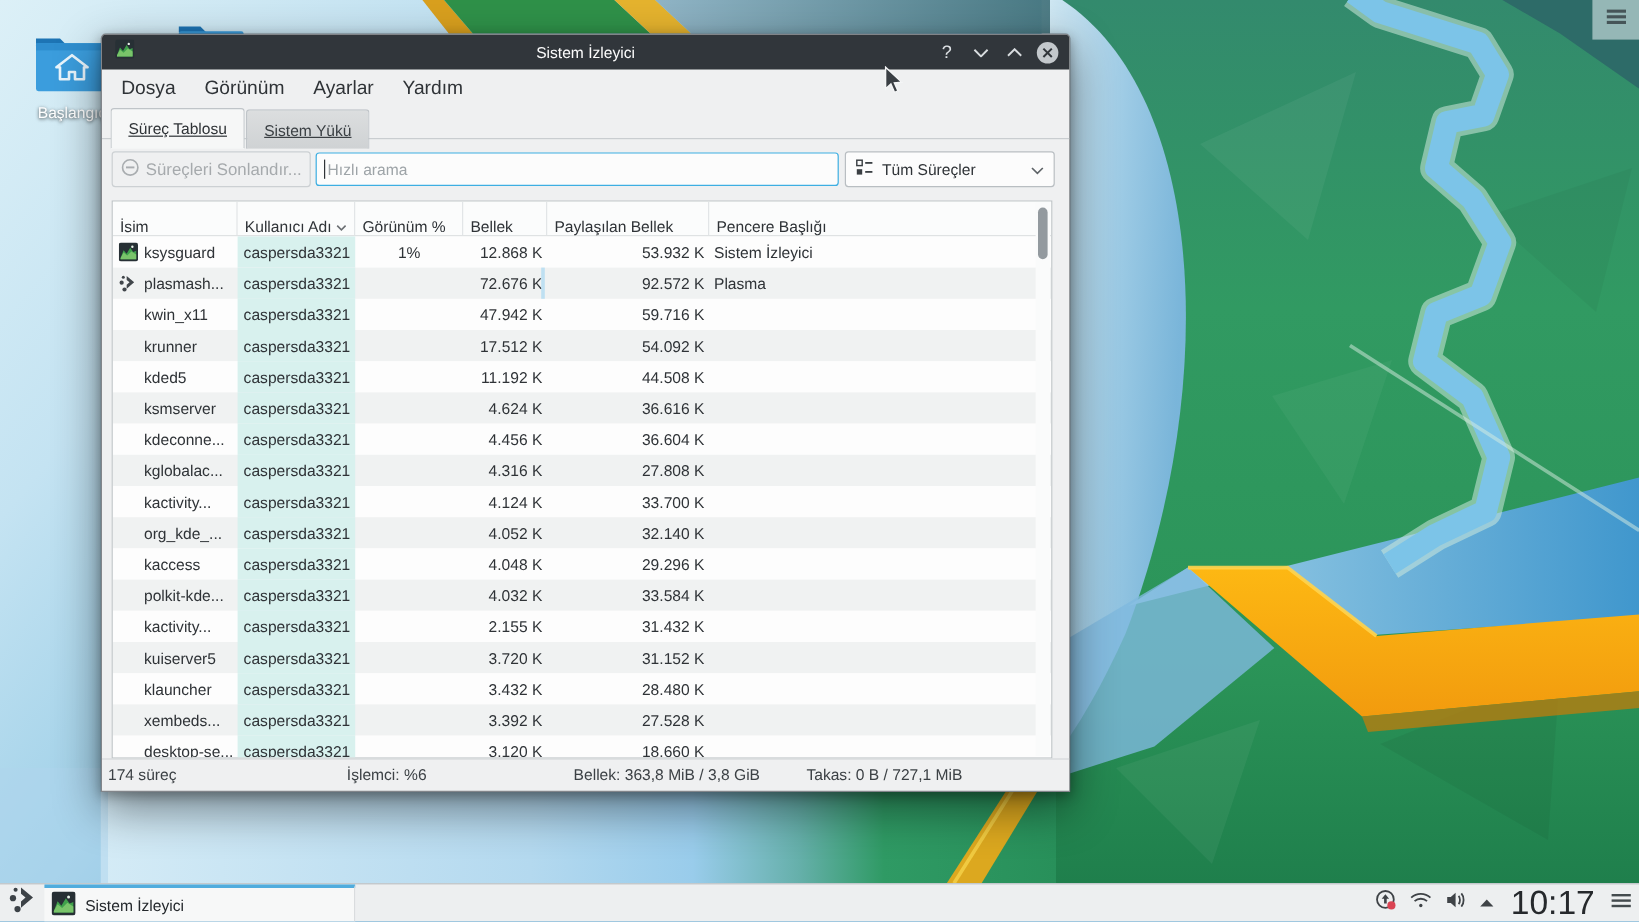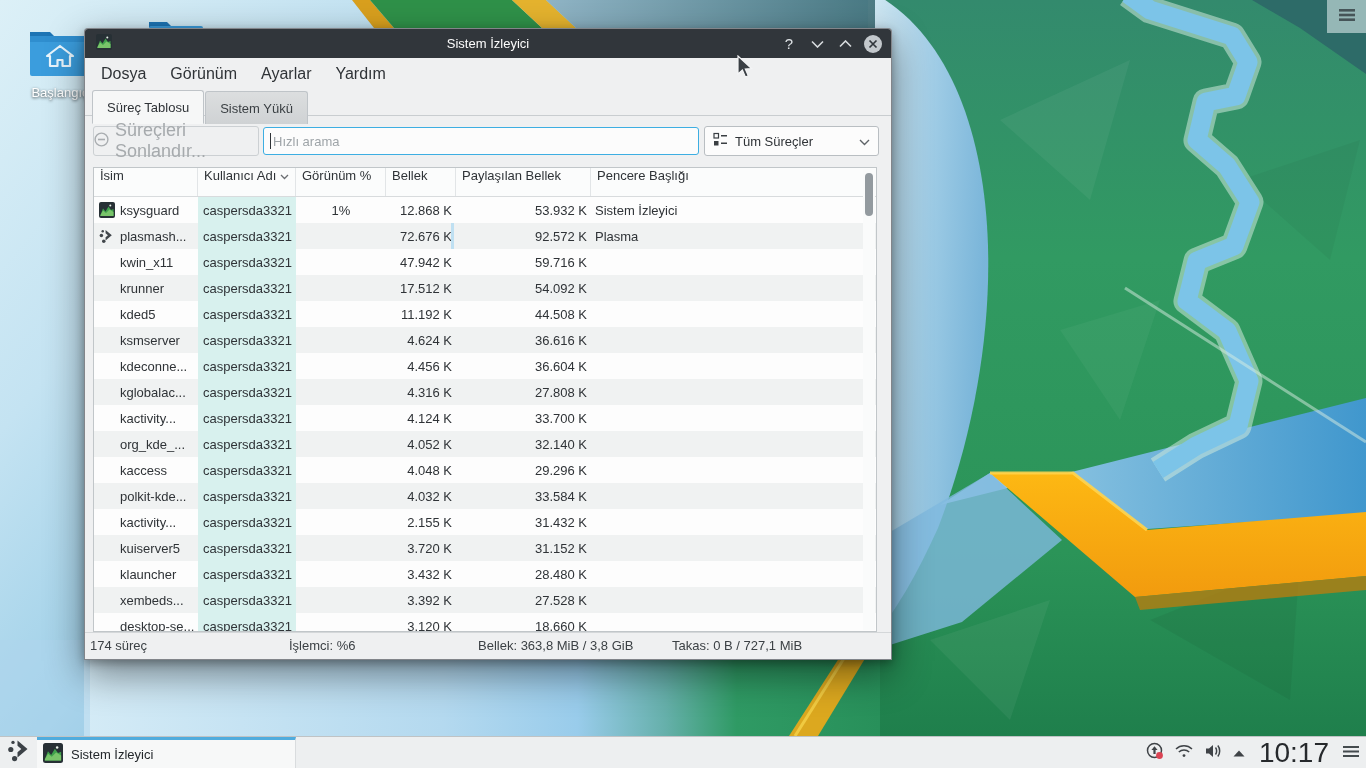--- a/index.html
+++ b/index.html
@@ -30,42 +30,42 @@
   .tb-btns { position:absolute; right:9px; top:0; height:29px; display:flex; align-items:center; gap:10px; }
   .tb-btn { width:18px; height:18px; display:flex; align-items:center; justify-content:center; cursor:default; }
   .tb-help { color:#dfe3e6; font-size:15px; }
   .tb-close { background:#c3c8cc; border-radius:50%; }
 
   #menubar { height:31px; flex:0 0 31px; display:flex; align-items:center; padding-left:4px; }
   .menu-item { padding:4px 12px; font-size:16px; color:#2f3337; }
 
   #tabbar { height:27px; flex:0 0 27px; display:flex; padding-left:7px; border-bottom:1px solid #c9cdd0; }
   .tab { font-size:13px; padding:16px 14px; display:flex; align-items:center;
-    border:1px solid #bfc4c8; border-bottom:none; border-radius:3px 3px 0 0; margin-right:1px; }
+    border:1px solid #bfc4c8; border-bottom:none; border-radius:3px 3px 0 0; margin-right:1px;text-decoration:underline; }
   .tab.active { background:#f6f7f7; color:#2f3337; position:relative; top:1px; border-bottom:1px solid #f6f7f7; }
   .tab.inactive { background:linear-gradient(#dcdedf,#cfd2d4); color:#3a3f43; margin-top:2px; }
 
   #toolbar { height:51px; flex:0 0 51px; position:relative; }
   #endproc-btn { position:absolute; left:8px; top:10px; width:166px; height:30px;
     border:1px solid #ccd0d3; border-radius:3px; background:transparent;
-    color:#a6aaad; font-size:18px; display:flex; align-items:center; justify-content:center; gap:6px; }
+    color:#a6aaad; font-size:14px; display:flex; align-items:center; justify-content:center; gap:6px; }
   #search { position:absolute; left:178px; top:11px; width:436px; height:28px;
     border:1px solid #3daee2; border-radius:3px; background:#fcfcfc;
     display:flex; align-items:center; padding-left:6px; }
   #search .caret { width:1px; height:16px; background:#2f3337; margin-right:2px; }
   #search .ph { color:#9ea4a8; font-size:13px; }
   #filter-combo { position:absolute; right:12px; top:10px; width:175px; height:30px;
     border:1px solid #b9bec2; border-radius:3px; background:#fcfcfc;
     display:flex; align-items:center; padding:0 8px; gap:7px; font-size:13px; color:#2f3337; }
   #filter-combo .chev { margin-left:auto; }
 
   #table-wrap { flex:1 1 auto; margin:0 0 0 8px; width:784px; position:relative;
     background:#fcfcfc; border:1px solid #c1c6c9; overflow:hidden; }
   #thead { display:flex; height:29px; background:#fbfcfc; border-bottom:1px solid #d8dbdd; }
-  .hc { font-size:13px; color:#2f3337; display:flex; align-items:flex-start;
+  .hc { font-size:13px; color:#2f3337; display:flex; align-items:flex-end;
     padding-left:6px; border-right:1px solid #e2e5e7; gap:4px; }
   .hc:last-child { border-right:none; }
   .c-name{width:104px;} .c-user{width:98px;} .c-cpu{width:90px;}
   .c-mem{width:70px;} .c-shared{width:135px;} .c-title{flex:1;}
   #tbody { position:relative; }
   .trow { display:flex; height:26px; background:#fdfdfd; }
   .trow.alt { background:#f0f2f2; }
   .trow .c { font-size:13px; color:#2f3337; display:flex; align-items:center; overflow:hidden; white-space:nowrap; }
   .trow .c-name { padding-left:5px; }
   .trow .c-name .pic { width:21px; flex:0 0 21px; display:flex; align-items:center; }

